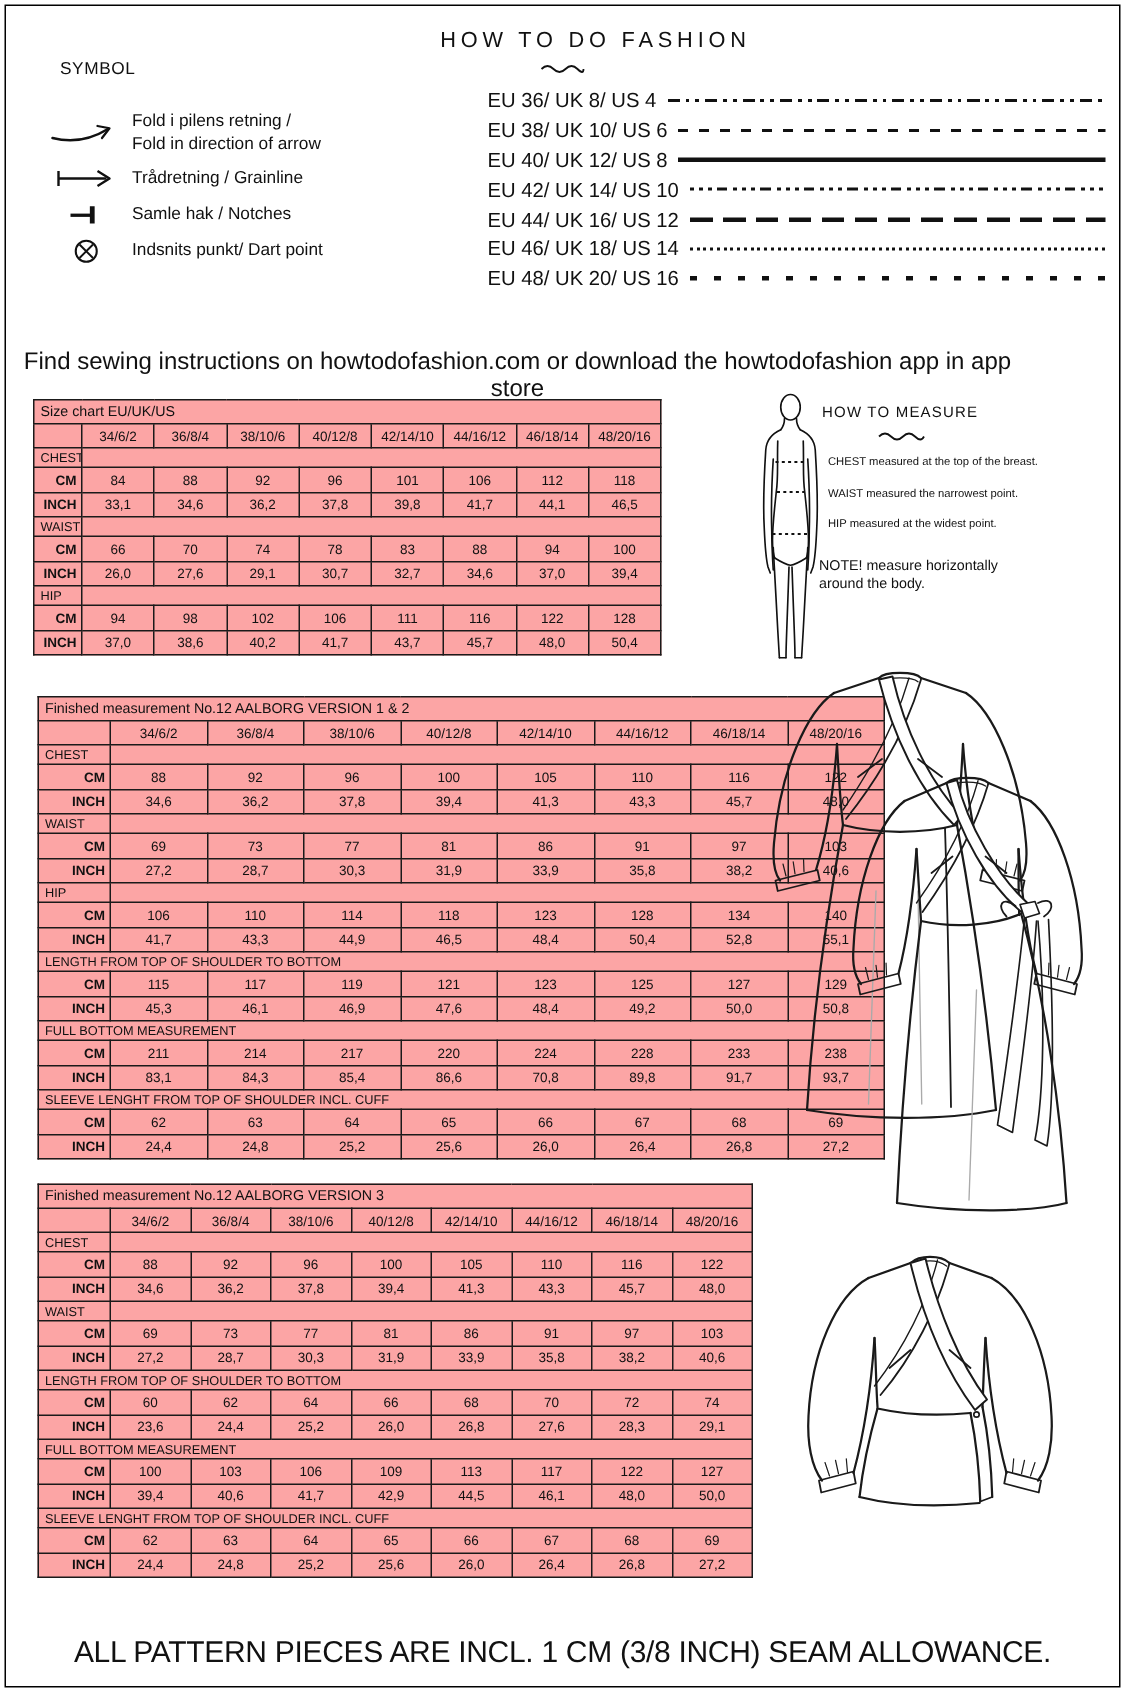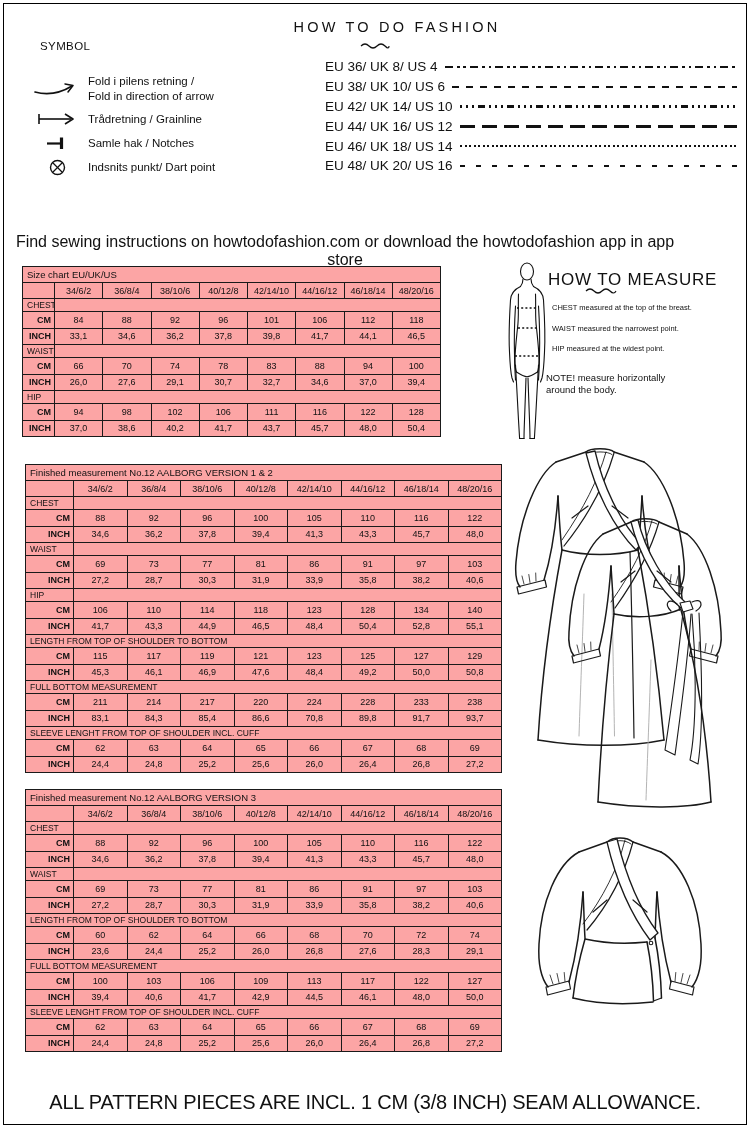--- a/index.html
+++ b/index.html
@@ -36,24 +36,24 @@
 
   table{border-collapse:collapse;position:absolute;table-layout:fixed;background:#fca5a5;border:1.5px solid #111;}
   td{border:1px solid #1a1a1a;padding:0 1px;font-size:9px;text-align:center;
      overflow:hidden;white-space:nowrap;}
   tr.r-title{height:16px;} tr.r-head{height:16px;} tr.r-sec{height:13px;} tr.r-val{height:16.5px;}
   td.t-title{text-align:left;padding-left:4px;font-size:9.5px;font-weight:500;}
   td.t-size{font-weight:500;}
   td.t-sec{text-align:left;padding-left:4px;font-size:8.5px;font-weight:500;}
   td.t-unit{text-align:right;padding-right:3px;font-weight:700;}
   #size-chart{left:22px;top:266px;width:419px;}
-  #finished-v12{left:25px;top:464px;width:477px;padding-left:24px;}
+  #finished-v12{left:25px;top:464px;width:565px;padding-left:24px;}
   #finished-v3{left:25px;top:789px;width:477px;}
 
-  .measure-title{position:absolute;left:548px;top:270px;font-size:17px;font-weight:500;letter-spacing:.8px;}
+  .measure-title{position:absolute;left:548px;top:270px;font-size:10px;font-weight:500;letter-spacing:.8px;}
   .measure-figure{position:absolute;left:505px;top:262px;}
   .measure-lines{position:absolute;left:552px;top:304px;width:170px;}
   .measure-lines p{margin:0 0 12.5px 0;font-size:7.5px;line-height:8px;}
   .measure-note{position:absolute;left:546px;top:372px;width:150px;font-size:9.5px;line-height:12px;font-weight:500;}
 
   .ill{position:absolute;}
   .ill-dress1{left:500px;top:444px;}
   .ill-dress2{left:551px;top:510px;}
   .ill-blouse{left:529px;top:832px;}
 
@@ -123,20 +123,24 @@
     </div>
 
   <div class="legend" id="legend">
       <div class="leg-row">
         <span>EU 36/ UK 8/ US 4</span>
         <div class="line ls-dash-dot-dot"></div>
       </div>
       <div class="leg-row">
         <span>EU 38/ UK 10/ US 6</span>
         <div class="line ls-dashed"></div>
+      </div>
+      <div class="leg-row">
+        <span>EU 40/ UK 12/ US 8</span>
+        <div class="line ls-solid"></div>
       </div>
       <div class="leg-row">
         <span>EU 42/ UK 14/ US 10</span>
         <div class="line ls-dots-dash"></div>
       </div>
       <div class="leg-row">
         <span>EU 44/ UK 16/ US 12</span>
         <div class="line ls-long-dash"></div>
       </div>
       <div class="leg-row">

